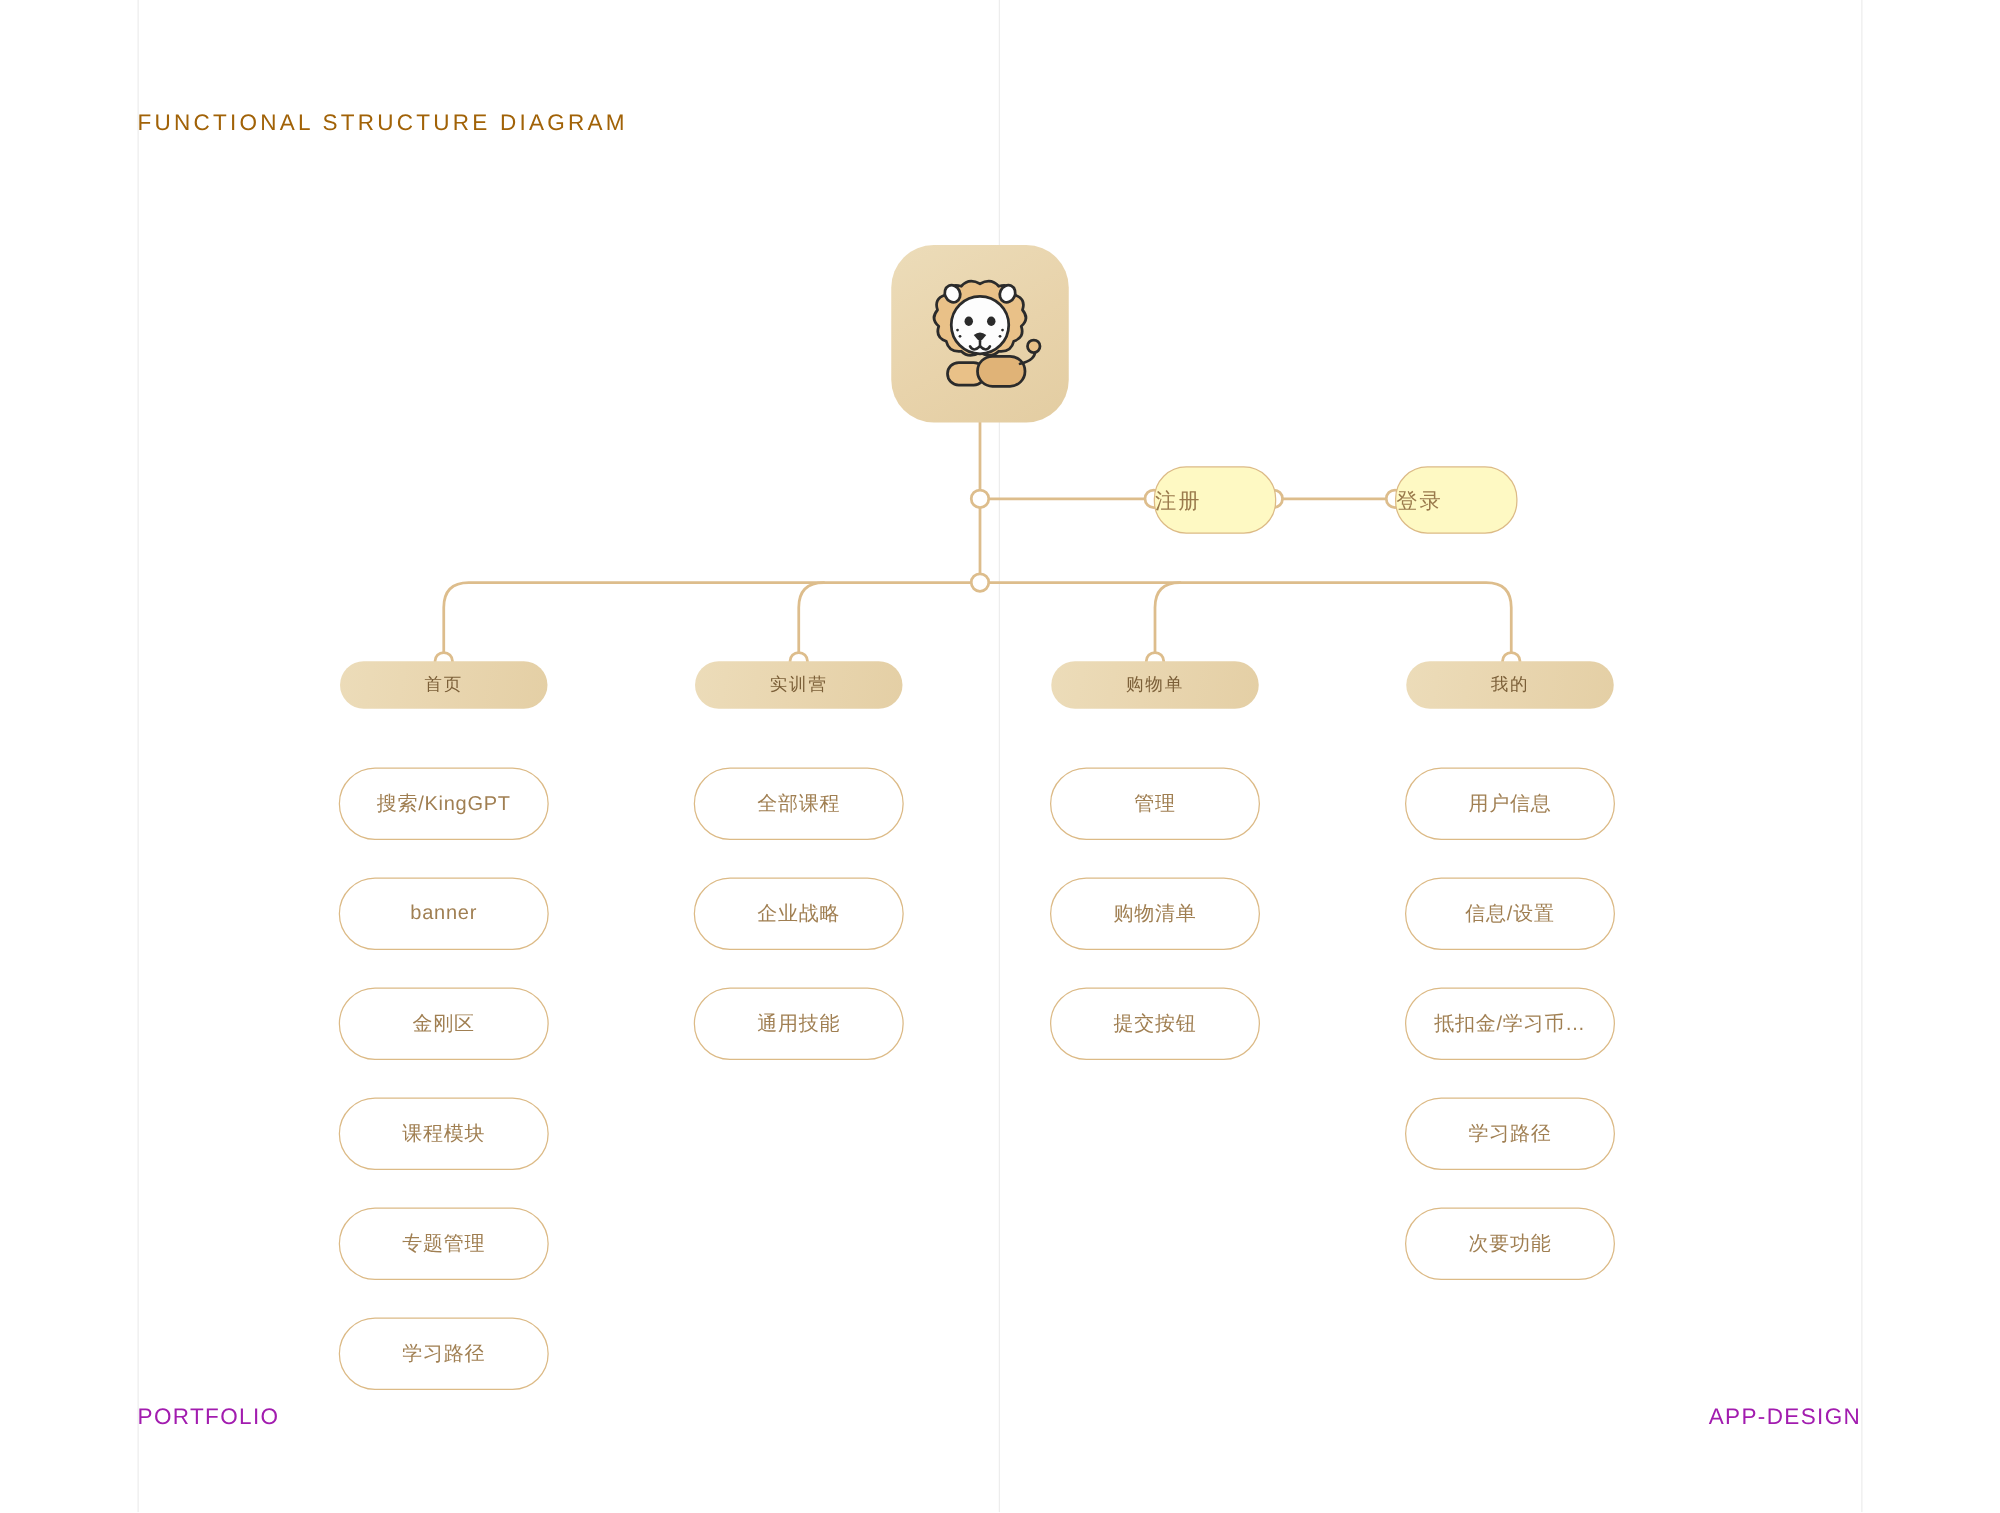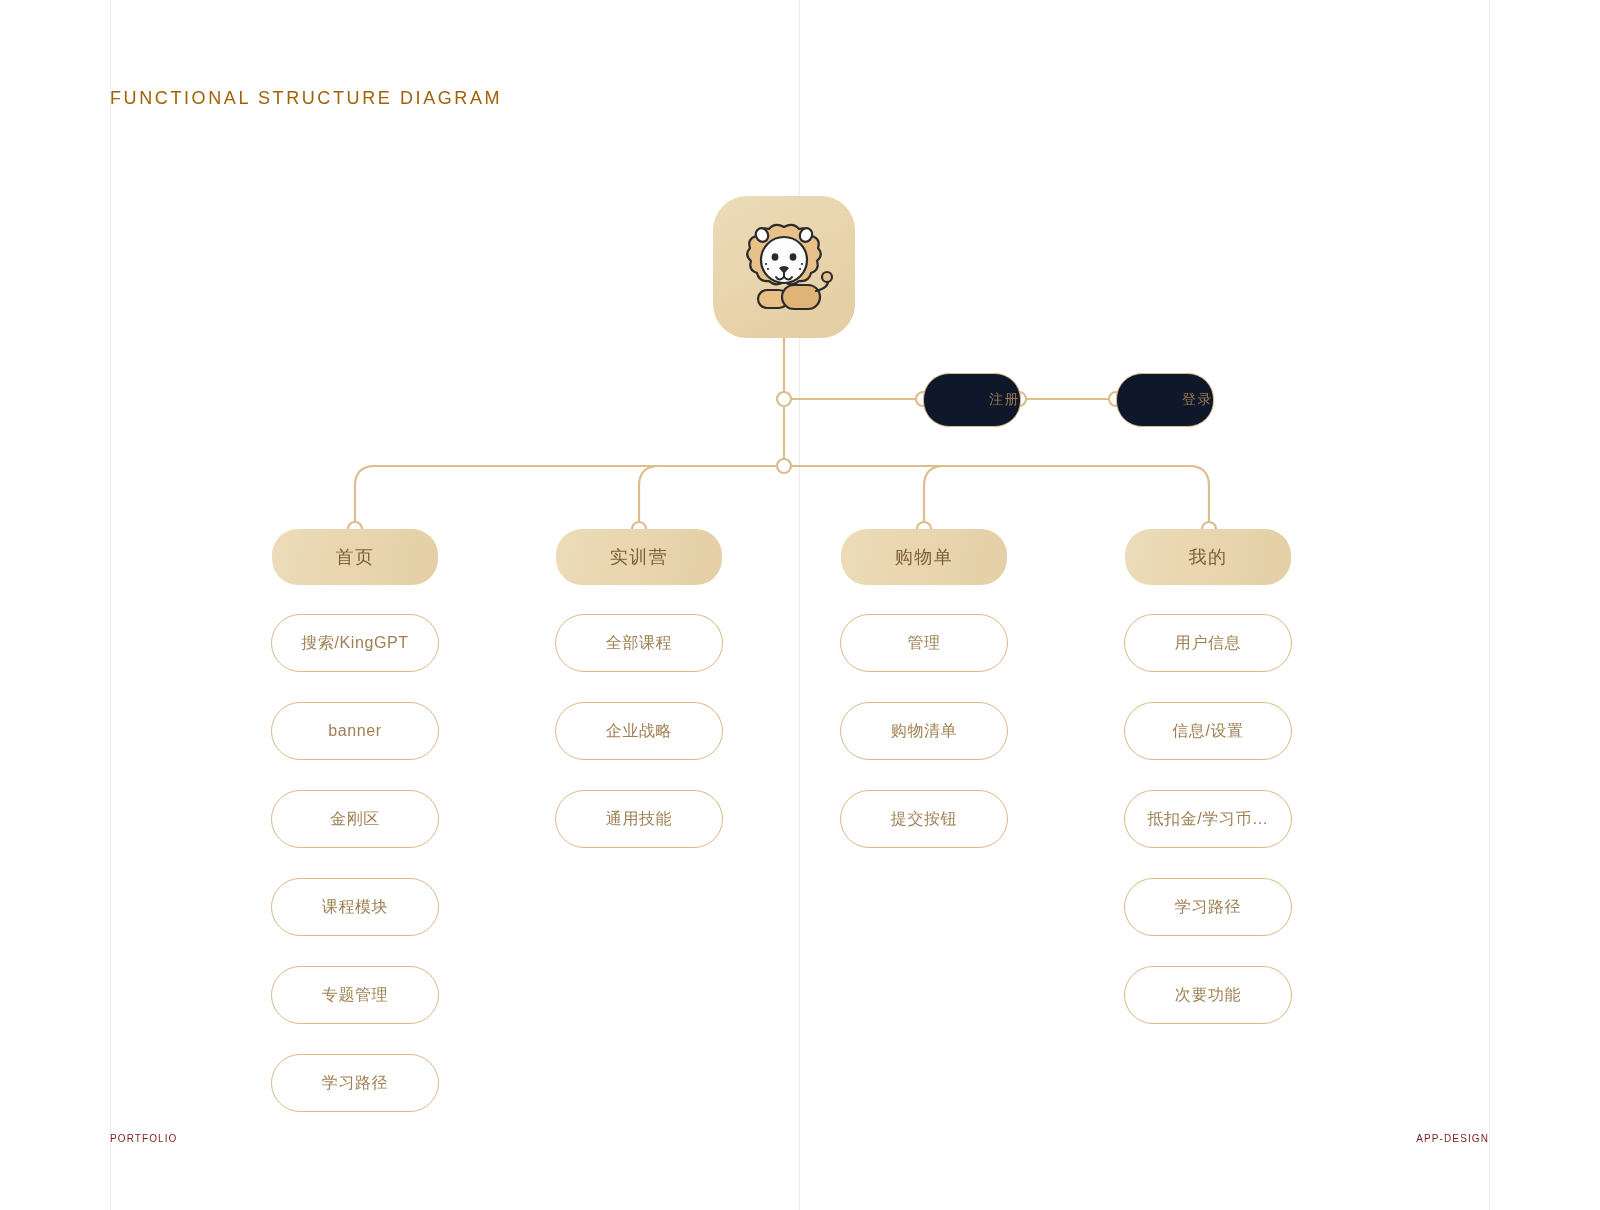--- a/index.html
+++ b/index.html
@@ -54,22 +54,22 @@
     letter-spacing: 2.6px;
     margin: 9px 0 0 1px;
     white-space: nowrap;
   }
 
   
   .footer-text {
     position: absolute;
     bottom: 66px;
     font-family: "Liberation Sans", sans-serif;
-    font-size: 10px;
-    color: #7f1d1d;
+    font-size: 18px;
+    color: #a21caf;
     letter-spacing: 1.1px;
   }
   .footer-left  { left: 110px; }
   .footer-right { right: 111px; }
 
   
   #connectors {
     position: absolute;
     left: 0;
     top: 0;
@@ -91,43 +91,43 @@
     align-items: center;
     justify-content: center;
   }
 
   
   .auth-node {
     position: absolute;
     height: 52px;
     border: 1.4px solid #dcba86;
     border-radius: 26px;
-    background: #0f172a;
+    background: #fef9c3;
     display: flex;
     align-items: center;
-    justify-content: flex-end;
-    font-size: 14px;
+    justify-content: flex-start;
+    font-size: 17px;
     color: #9a7a4c;
     letter-spacing: 1.5px;
   }
   .auth-node.reg   { left: 923px;  top: 373px; width: 96px; }
   .auth-node.login { left: 1116px; top: 373px; width: 96px; }
 
   
   .cat-node {
     position: absolute;
     top: 529px;
     width: 166px;
-    height: 56px;
+    height: 38px;
     border-radius: 26px;
     background: linear-gradient(100deg, #ecdcb9 0%, #e9d6b0 45%, #e4cfa5 100%);
     display: flex;
     align-items: center;
     justify-content: center;
-    font-size: 18px;
+    font-size: 14px;
     color: #7b5f38;
     letter-spacing: 1.5px;
   }
   .cat-node.c0 { left: 272px; }
   .cat-node.c1 { left: 556px; }
   .cat-node.c2 { left: 841px; }
   .cat-node.c3 { left: 1125px; }
 
   
   .sub-col {

